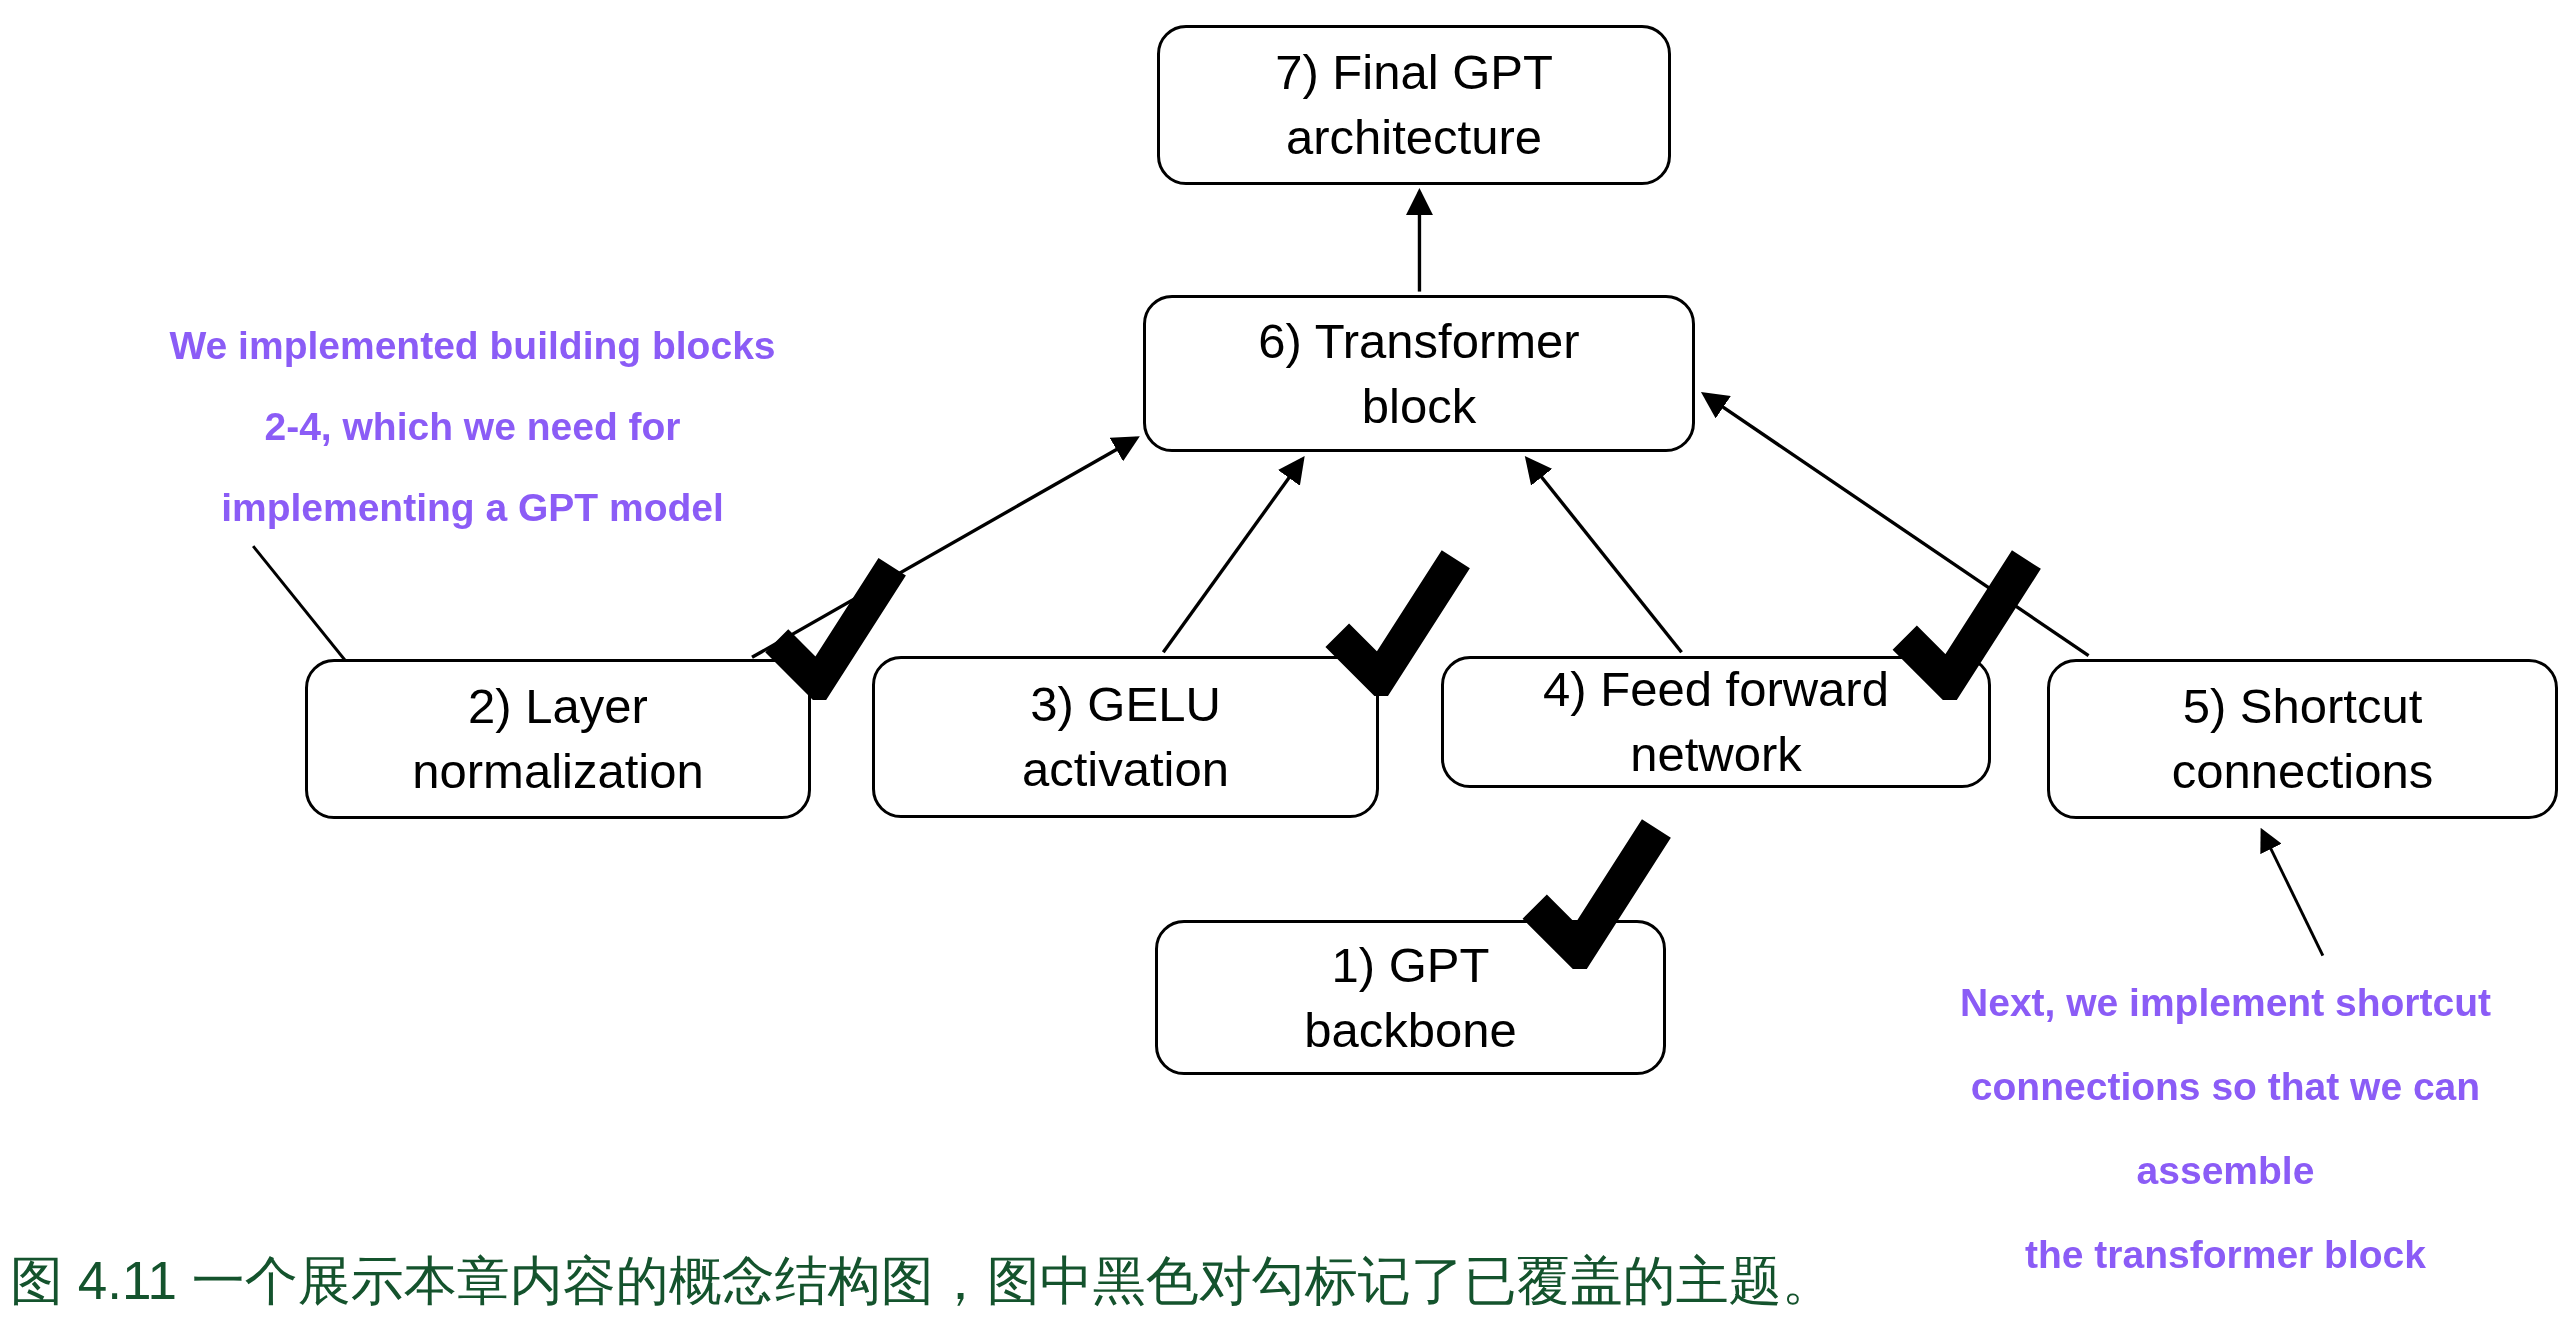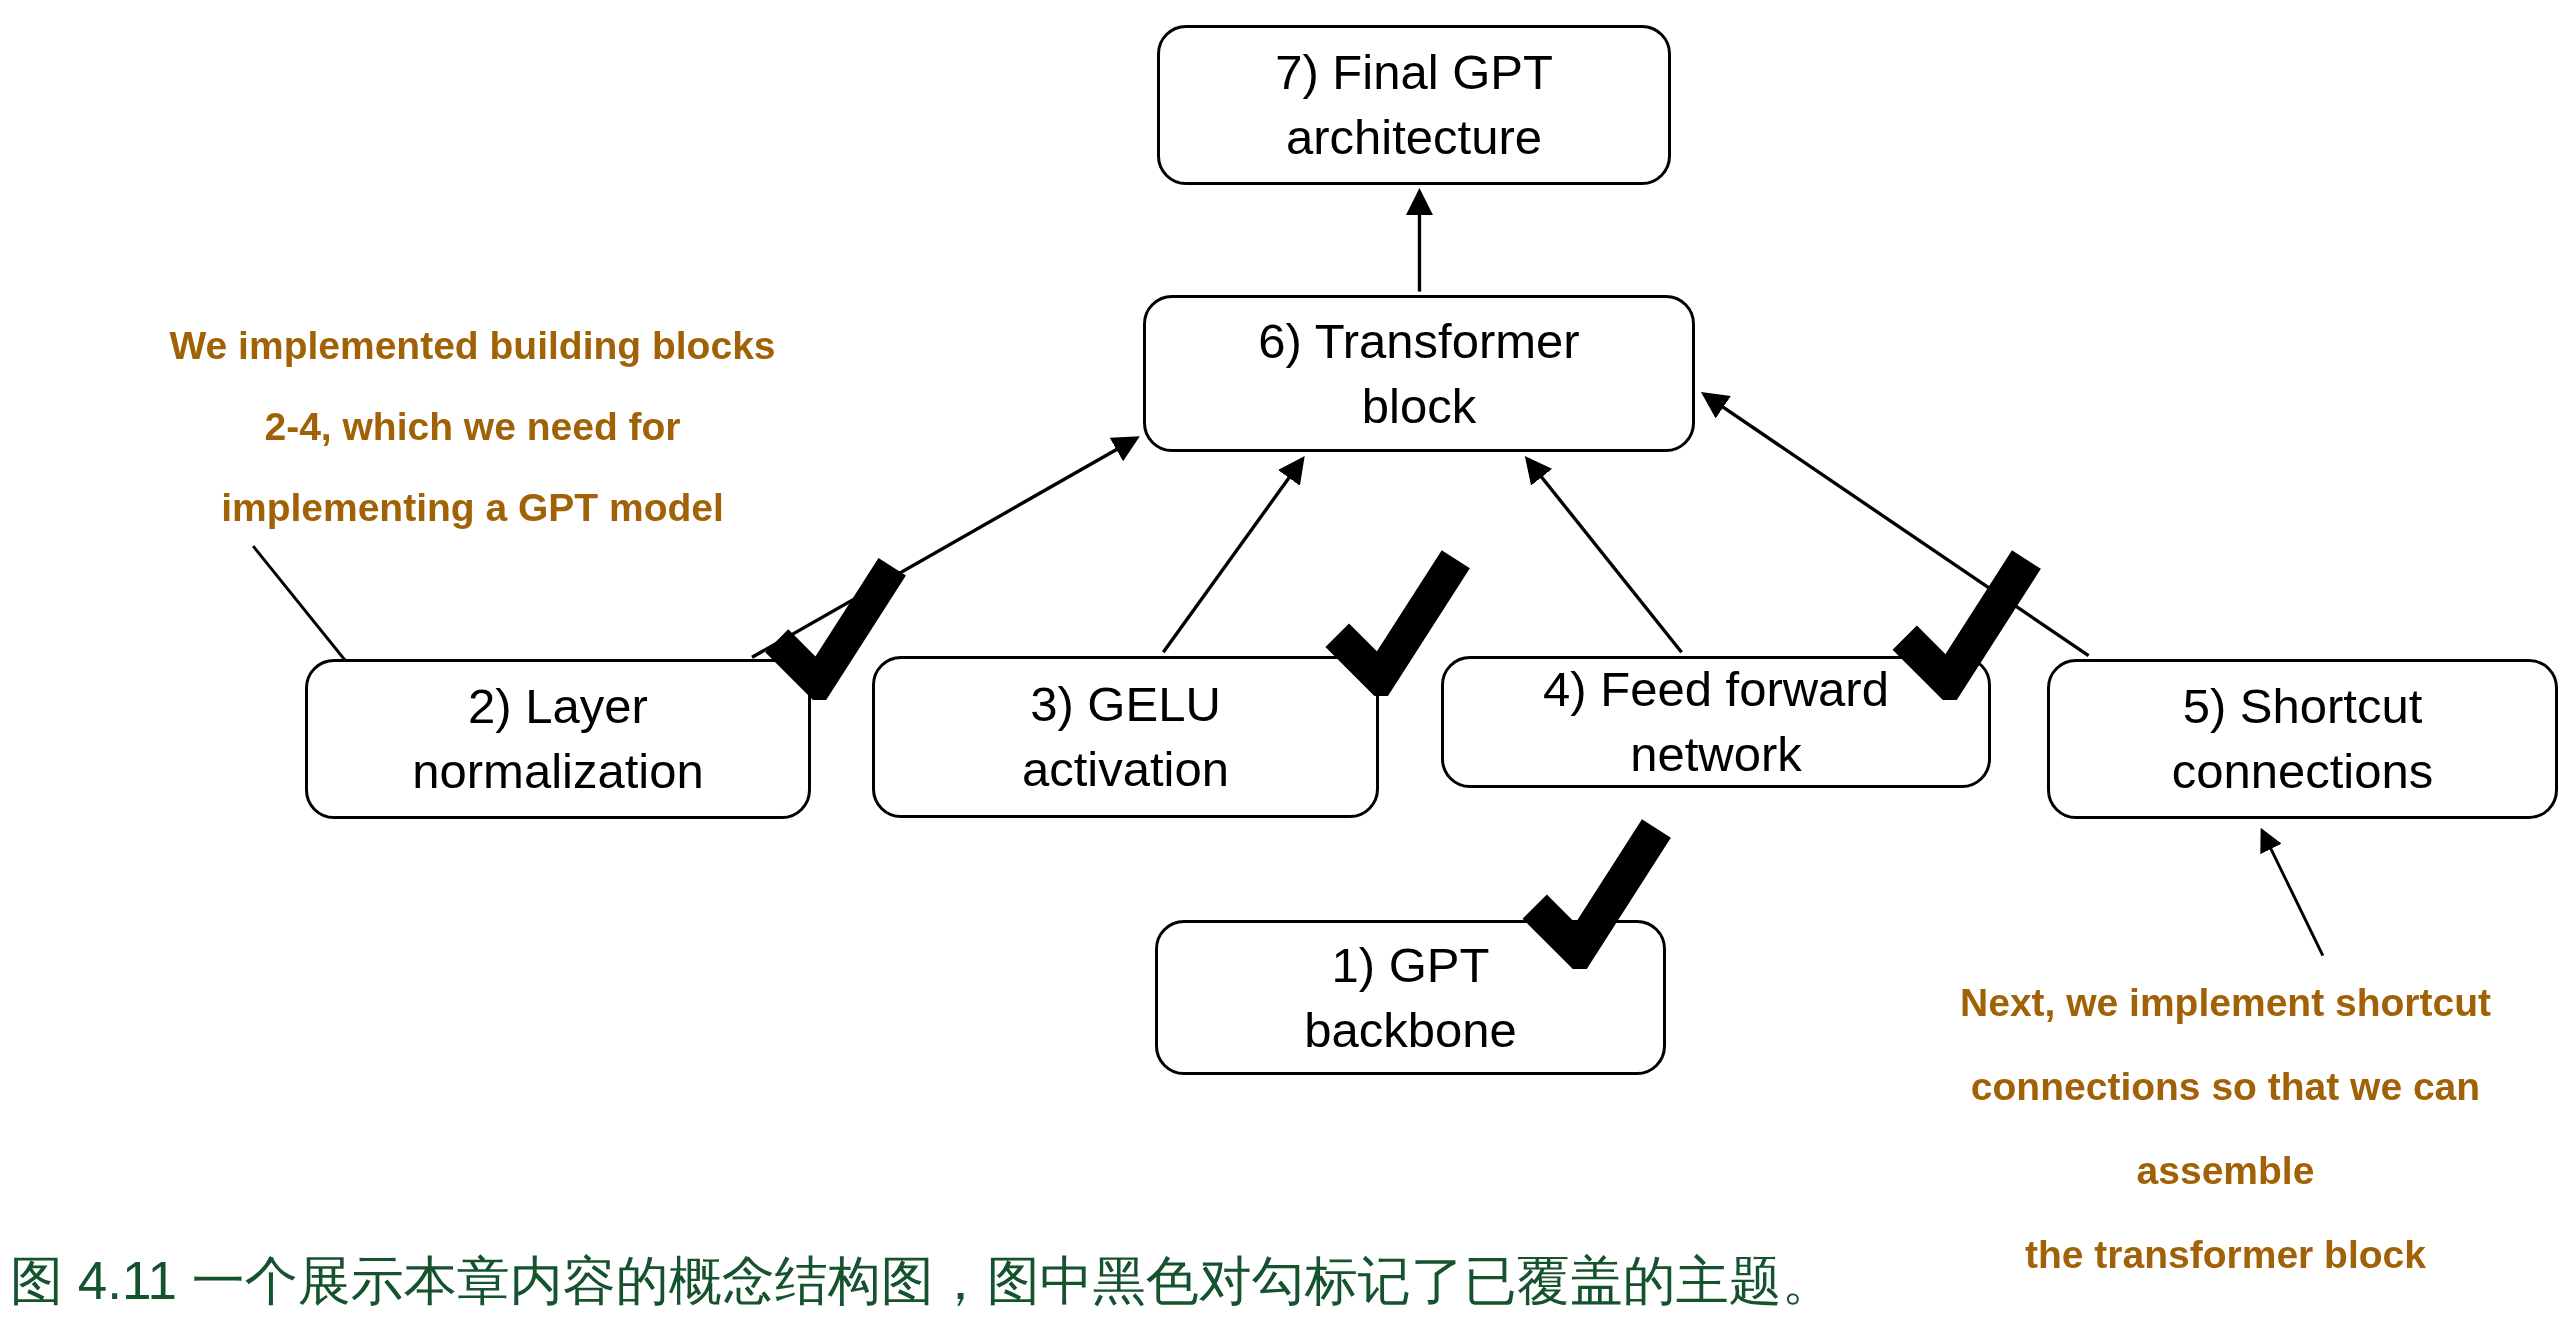--- a/index.html
+++ b/index.html
@@ -45,21 +45,21 @@
   }
   #check-layer-norm { left: 759px;  top: 552px; width: 148px; height: 148px; }
   #check-gelu       { left: 1319px; top: 544px; width: 152px; height: 152px; }
   #check-ffn        { left: 1886px; top: 544px; width: 156px; height: 156px; }
   #check-backbone   { left: 1516px; top: 813px; width: 156px; height: 156px; }
 
   .annotation {
     position: absolute;
     font-weight: bold;
     font-size: 39px;
-    color: #a16207;
+    color: #8b5cf6;
     text-align: center;
   }
   #annotation-left  { left: 110px;  top: 305px;  width: 725px; line-height: 81px; }
   #annotation-right { left: 1880px; top: 961px; width: 691px; line-height: 84px; }
 
   #figure-caption {
     position: absolute;
     left: 10px;
     top: 1246px;
     font-size: 53px;

